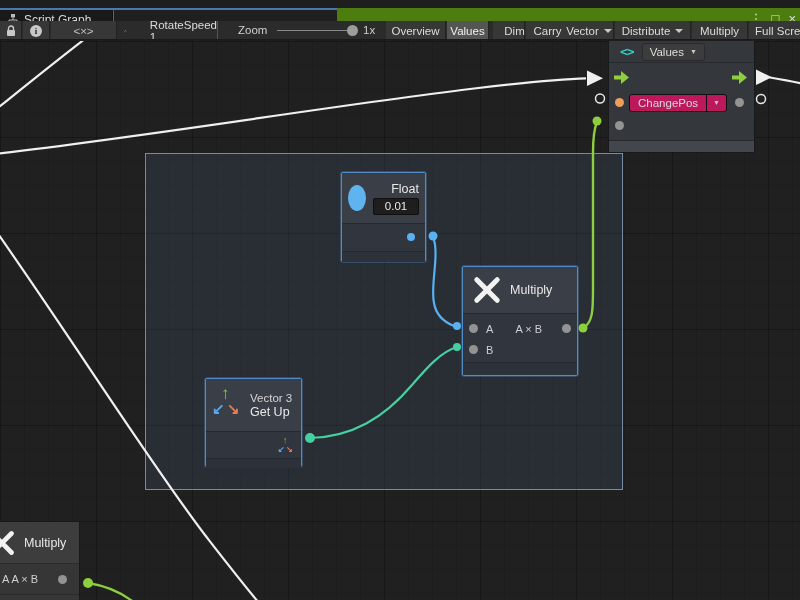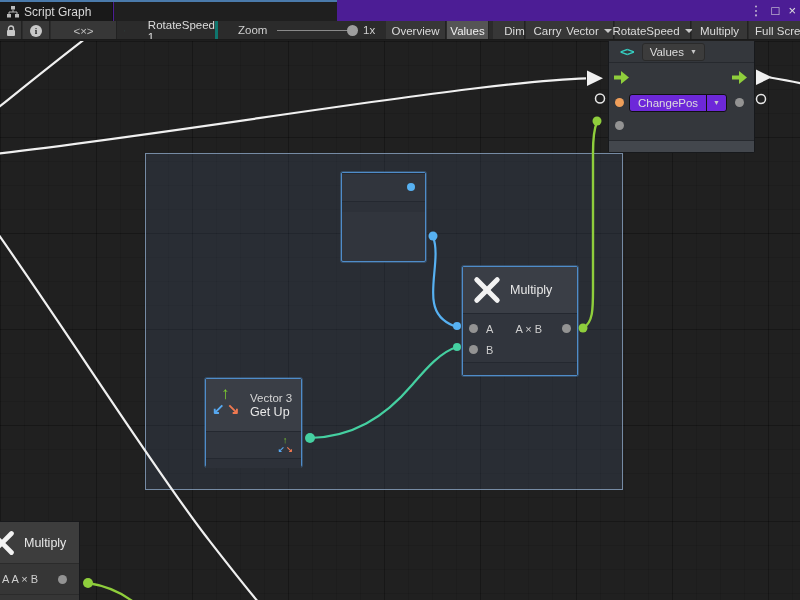--- a/index.html
+++ b/index.html
@@ -1,21 +1,21 @@
 <!DOCTYPE html>
 <html><head>
 <meta charset="utf-8">
 <style>
   * { margin:0; padding:0; box-sizing:border-box; }
   html,body { width:800px; height:600px; overflow:hidden; background:#1e1e1e;
     font-family:"Liberation Sans", sans-serif; color:#d4d4d4; }
   .abs { position:absolute; }
 
   
-  #tabbar { position:absolute; left:0; top:0; width:800px; height:21px; background:#4c1d95;padding-left:22px; }
+  #tabbar { position:absolute; left:0; top:8px; width:800px; height:21px; background:#4d7c0f;padding-left:22px; }
   #accent-line { position:absolute; left:0; top:0; width:337px; height:2px; background:#4a7aab; }
   #tab { position:absolute; left:0; top:2px; width:113px; height:19px; background:#191919;
     display:flex; align-items:center; gap:5px; padding-left:7px; border-right:1px solid #111; }
   #tab span { font-size:12px; color:#d8d8d8; white-space:nowrap; }
   #tab-spacer { position:absolute; left:114px; top:2px; width:223px; height:19px; background:#1f1f1f; }
   #win-controls { position:absolute; right:4px; top:0; height:20px; display:flex; gap:9px;
     align-items:center; font-size:13px; color:#e0e0e0; }
   #win-controls span { cursor:default; }
 
   
@@ -55,21 +55,21 @@
 
   
   .sel-head { background:#3a3e46; }
   .sel-foot { background:#2d3139; }
 
   #graph-node { left:608px; top:-1px; width:147px; height:113px; background:#34373c; border:1px solid #17191c; }
   #graph-node .ghead { height:22px; display:flex; align-items:center; gap:8px; padding-left:11px; background:#34373c; border-bottom:1px solid #26292e; }
   .code-glyph { color:#35d0c3; font-family:"DejaVu Sans Mono", monospace; font-weight:bold; font-size:13px; letter-spacing:-1px; }
   .mini-btn { background:#3c3c3c; border:1px solid #2a2a2a; border-radius:3px; font-size:11.5px; color:#dddddd;
     display:flex; align-items:center; padding:2px 7px; gap:6px; }
-  .vchip { background:#6d28d9; border:1px solid #101010; border-radius:3px; display:flex; align-items:stretch; overflow:hidden; }
+  .vchip { background:#be185d; border:1px solid #101010; border-radius:3px; display:flex; align-items:stretch; overflow:hidden; }
   .vchip .vlab { padding:2px 8px; font-size:11.5px; color:#dddddd; }
   .vchip .vsep { width:1px; background:#101010; }
   .vchip .varr { display:flex; align-items:center; padding:0 6px; font-size:7px; color:#c8c8c8; }
   #graph-node .grow { position:relative; height:28px; }
   #graph-node .grow2 { position:relative; height:23px; display:flex; align-items:center; }
   #graph-node .gfoot { position:absolute; left:0; bottom:0; width:100%; height:12px; background:#43474d; border-top:1px solid #26292e; }
 
   #float-node { left:341px; top:131px; width:85px; height:90px; background:#31353d; }
   #float-node .fhead { height:50px; background:#3a3e46; display:flex; align-items:center; gap:7px; padding:0 6px; }
   #float-circle { width:26px; height:26px; border-radius:50%; background:#5fb4f0; }
@@ -131,21 +131,21 @@
       <path d="M2.5 5 V3.5 a2.5 2.5 0 0 1 5 0 V5" stroke="#c8c8c8" stroke-width="1.4" fill="none"></path>
       <rect x="1" y="5" width="8" height="6" rx="1" fill="#c8c8c8"></rect>
     </svg>
   </div>
   <div class="tbtn" style="left:23px;width:27px;">
     <div id="info-circle">i</div>
   </div>
   <div class="tbtn" style="left:51px;width:66px;">
     <span style="color:#c2c2c2;">&lt;×&gt;</span>
   </div>
-  <div class="tbtn flat" style="left:118px;width:100px;justify-content:flex-start;gap:23px;padding-left:6px;border-right:3px solid #0f766e;align-items:center;">
+  <div class="tbtn flat" style="left:118px;width:100px;justify-content:flex-start;gap:23px;padding-left:6px;border-right:1px solid #0f766e;align-items:center;">
     <svg width="13" height="12" viewBox="0 0 13 12">
       <path d="M2 10 L6 4 L12 8" stroke="#4ecdc4" stroke-width="1.4" fill="none"></path>
       <rect x="4.5" y="2.5" width="3" height="3" fill="#4ecdc4"></rect>
       <rect x="0.5" y="8.5" width="3" height="3" fill="#888"></rect>
     </svg>
     <span>RotateSpeed 1</span>
   </div>
   <span class="abs" style="left:238px;top:3px;color:#cfcfcf;">Zoom</span>
   <div id="zoom-track"></div>
   <div id="zoom-handle"></div>
@@ -161,21 +161,21 @@
     <span>Dim</span>
     </div>
   <div class="tbtn" style="left:526px;width:44px;">
     <span>Carry</span>
     </div>
   <div class="tbtn" style="left:565px;width:49px;">
     <span>Vector</span>
     <span class="chev"></span>
     </div>
   <div class="tbtn" style="left:615px;width:76px;">
-    <span>RotateSpeed</span>
+    <span>Distribute</span>
     <span class="chev"></span>
     </div>
   <div class="tbtn" style="left:692px;width:56px;">
     <span>Multiply</span>
     </div>
   <div class="tbtn" style="left:749px;width:60px;justify-content:flex-start;padding-left:6px;">
     <span style="white-space:nowrap;">Full Screen</span>
     </div>
 </div>
 
@@ -241,20 +241,27 @@
       </div>
       <span class="dot" style="margin-left:3px;"></span>
     </div>
     <div class="grow2" style="padding-left:6px;">
       <span class="dot"></span>
     </div>
     <div class="gfoot"></div>
   </div>
 
   <div id="float-node" class="node selected">
+    <div class="fhead">
+      <div id="float-circle"></div>
+      <div class="fcol">
+        <span style="font-size:12.5px;color:#e8e8e8;">Float</span>
+        <div id="float-field">0.01</div>
+      </div>
+    </div>
     <div class="ndiv"></div>
     <div class="frow">
       <span class="dot abs" style="left:65px;top:9px;width:8px;height:8px;background:#57b1f2;"></span>
     </div>
     <div class="ndiv"></div>
     <div class="ffoot sel-foot"></div>
   </div>
 
   <div id="multiply-node" class="node selected">
     <div class="xhead sel-head">

